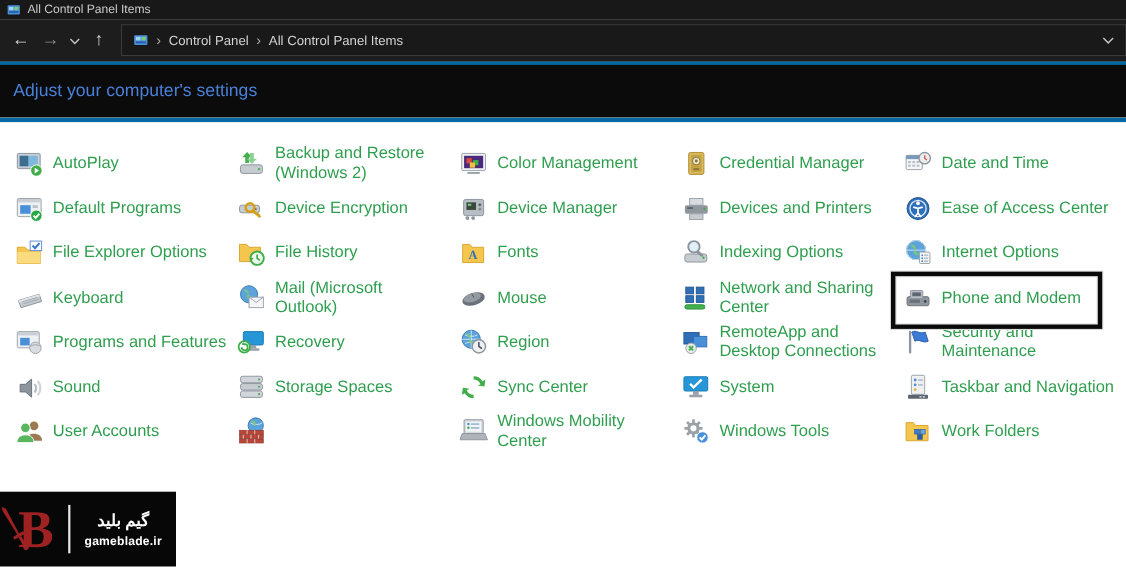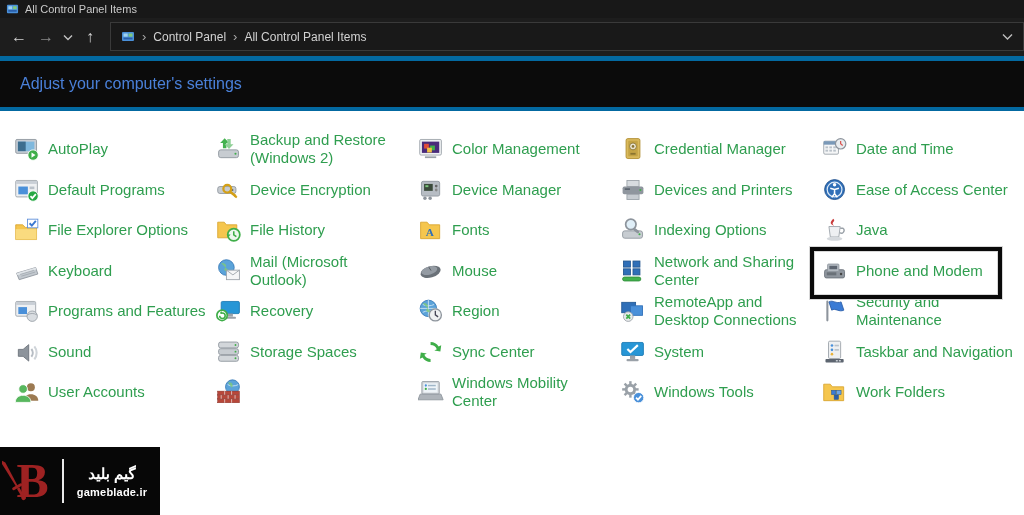--- a/index.html
+++ b/index.html
@@ -34,22 +34,22 @@
     background:#191919;border:1px solid #3a3a3a;box-sizing:border-box;
     display:flex;align-items:center;gap:7px;padding:0 10px;
     color:#d2d2d2;font-size:12px;
   }
   .crumb-sep{color:#a9a9a9;font-size:13px;line-height:1;}
   .addr-chevron{margin-left:auto;display:flex;align-items:center;}
   
   .header-strip{
     position:absolute;left:0;top:56px;width:1024px;height:51px;
     background:#0b0b0b;display:flex;align-items:center;
-    padding-left:20px;box-sizing:border-box;
-    border-top:5px solid #0369a1;
+    padding-left:12px;box-sizing:border-box;
+    border-top:3px solid #0369a1;
   }
   .header-strip .title{color:#4a80d9;font-size:16px;}
   
   .content{
     position:absolute;left:0;top:107px;width:1024px;height:408px;
     background:#ffffff;border-top:4px solid #0369a1;box-sizing:border-box;
   }
   .grid{
     position:absolute;left:14px;top:18px;
     display:grid;grid-template-columns:repeat(5,202px);grid-auto-rows:40.5px;
@@ -67,21 +67,21 @@
     box-shadow:0 0 0 1px #d8d8d8, inset 0 0 0 1px #d8d8d8;
   }
   
   .watermark{
     position:absolute;left:0;bottom:0;width:160px;height:68px;
     background:#070707;display:flex;align-items:center;z-index:5;
   }
   .wm-logo{width:62px;height:58px;flex:0 0 62px;display:flex;align-items:center;justify-content:center;}
   .wm-divider{width:2px;height:44px;background:#e8e8e8;flex:0 0 2px;}
   .wm-text{padding:0 10px;display:flex;flex-direction:column;align-items:center;gap:3px;flex:1;}
-  .wm-fa{color:#ffffff;font-size:15px;font-weight:bold;direction:rtl;font-family:Liberation Sans, sans-serif;}
+  .wm-fa{color:#ffffff;font-size:15px;font-weight:bold;direction:rtl;font-family:Liberation Serif, serif;}
   .wm-url{color:#ffffff;font-size:11px;font-weight:bold;letter-spacing:.2px;}
 </style>
 </head>
 <body>
 
 <div class="titlebar">
   <span style="display:flex">
     <svg width="13" height="13" viewBox="0 0 14 14">
         <rect x="1" y="2" width="12" height="9" rx="1" fill="#4a90d9"></rect>
         <rect x="2.5" y="3.5" width="4.2" height="3.2" fill="#9fd1f0"></rect>
@@ -297,27 +297,37 @@
             <circle cx="22.5" cy="20" r="1.2" fill="#3fae49"></circle>
             <circle cx="12.5" cy="8.5" r="6" fill="#cfe6f5" fill-opacity=".65" stroke="#8d949c" stroke-width="2"></circle>
             <rect x="16.5" y="12" width="8" height="3.2" rx="1.6" fill="#8d949c" transform="rotate(38 16.5 12)"></rect>
           </svg>
         </div>
         <span class="label">Indexing Options</span>
       </div>
       <div class="item">
         <div class="icon">
           <svg viewBox="0 0 30 30">
-            <path d="M13 2c4 3-4 4.5 1 8-6-2-4-5-1-8z" fill="#c93b3b"></path>
-            <path d="M8 11h13l-1.6 12H9.6z" fill="#eef0f2" stroke="#9aa1a8"></path>
-            <path d="M21 13h3.2a3 3 0 01-3.8 5" fill="none" stroke="#9aa1a8" stroke-width="1.5"></path>
-            <ellipse cx="14.5" cy="25" rx="9" ry="2.4" fill="#d5d9dd"></ellipse>
-          </svg>
-        </div>
-        <span class="label">Java</span>
+            <circle cx="12.5" cy="12" r="10" fill="#5ba3d9" stroke="#3a7bb8"></circle>
+            <path d="M12.5 2a10 10 0 000 20M12.5 2a10 10 0 010 20M2.5 12h20" stroke="#cfe6f5" fill="none" stroke-width="1"></path>
+            <path d="M6 6.5c4-2 9 3.5 5 6s2 6 5.5 4.5" fill="#7ec87e" opacity=".85"></path>
+            <rect x="16" y="14" width="11" height="12" rx="1" fill="#f5f6f7" stroke="#9aa1a8"></rect>
+            <g fill="#4a90d9">
+              <rect x="18" y="16.5" width="1.8" height="1.8"></rect>
+              <rect x="18" y="19.6" width="1.8" height="1.8"></rect>
+              <rect x="18" y="22.7" width="1.8" height="1.8"></rect>
+            </g>
+            <g fill="#b9c1c9">
+              <rect x="20.8" y="16.5" width="4.4" height="1.8"></rect>
+              <rect x="20.8" y="19.6" width="4.4" height="1.8"></rect>
+              <rect x="20.8" y="22.7" width="4.4" height="1.8"></rect>
+            </g>
+          </svg>
+        </div>
+        <span class="label">Internet Options</span>
       </div>
       <div class="item">
         <div class="icon">
           <svg viewBox="0 0 30 30">
             <path d="M3 17.5L25 11l2.5 7.5L6 25z" fill="#c3c9cf" stroke="#8d949c"></path>
             <path d="M3 17.5L25 11l.8 2.4-22 6.5z" fill="#e0e4e8"></path>
             <path d="M7 19l16-4.8M8.5 21l16-4.8" stroke="#9aa1a8" stroke-width=".8"></path>
           </svg>
         </div>
         <span class="label">Keyboard</span>

